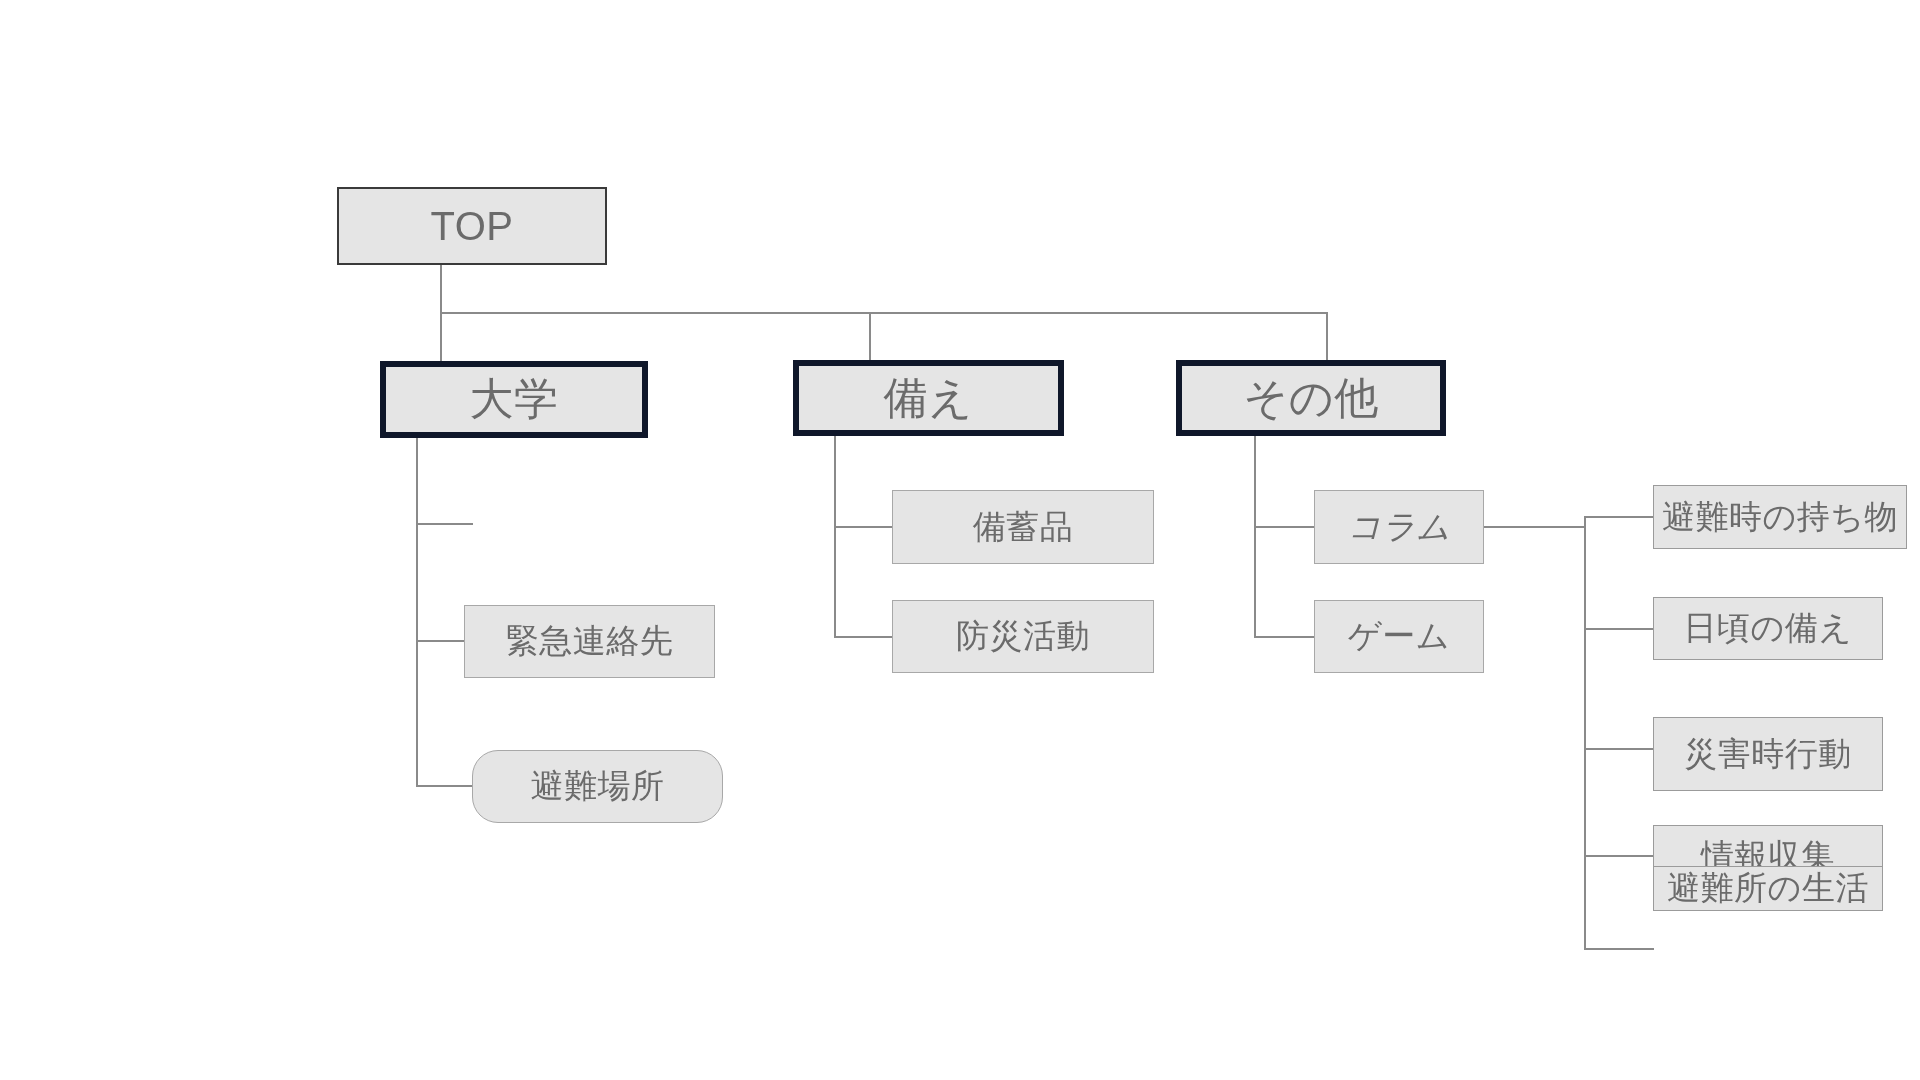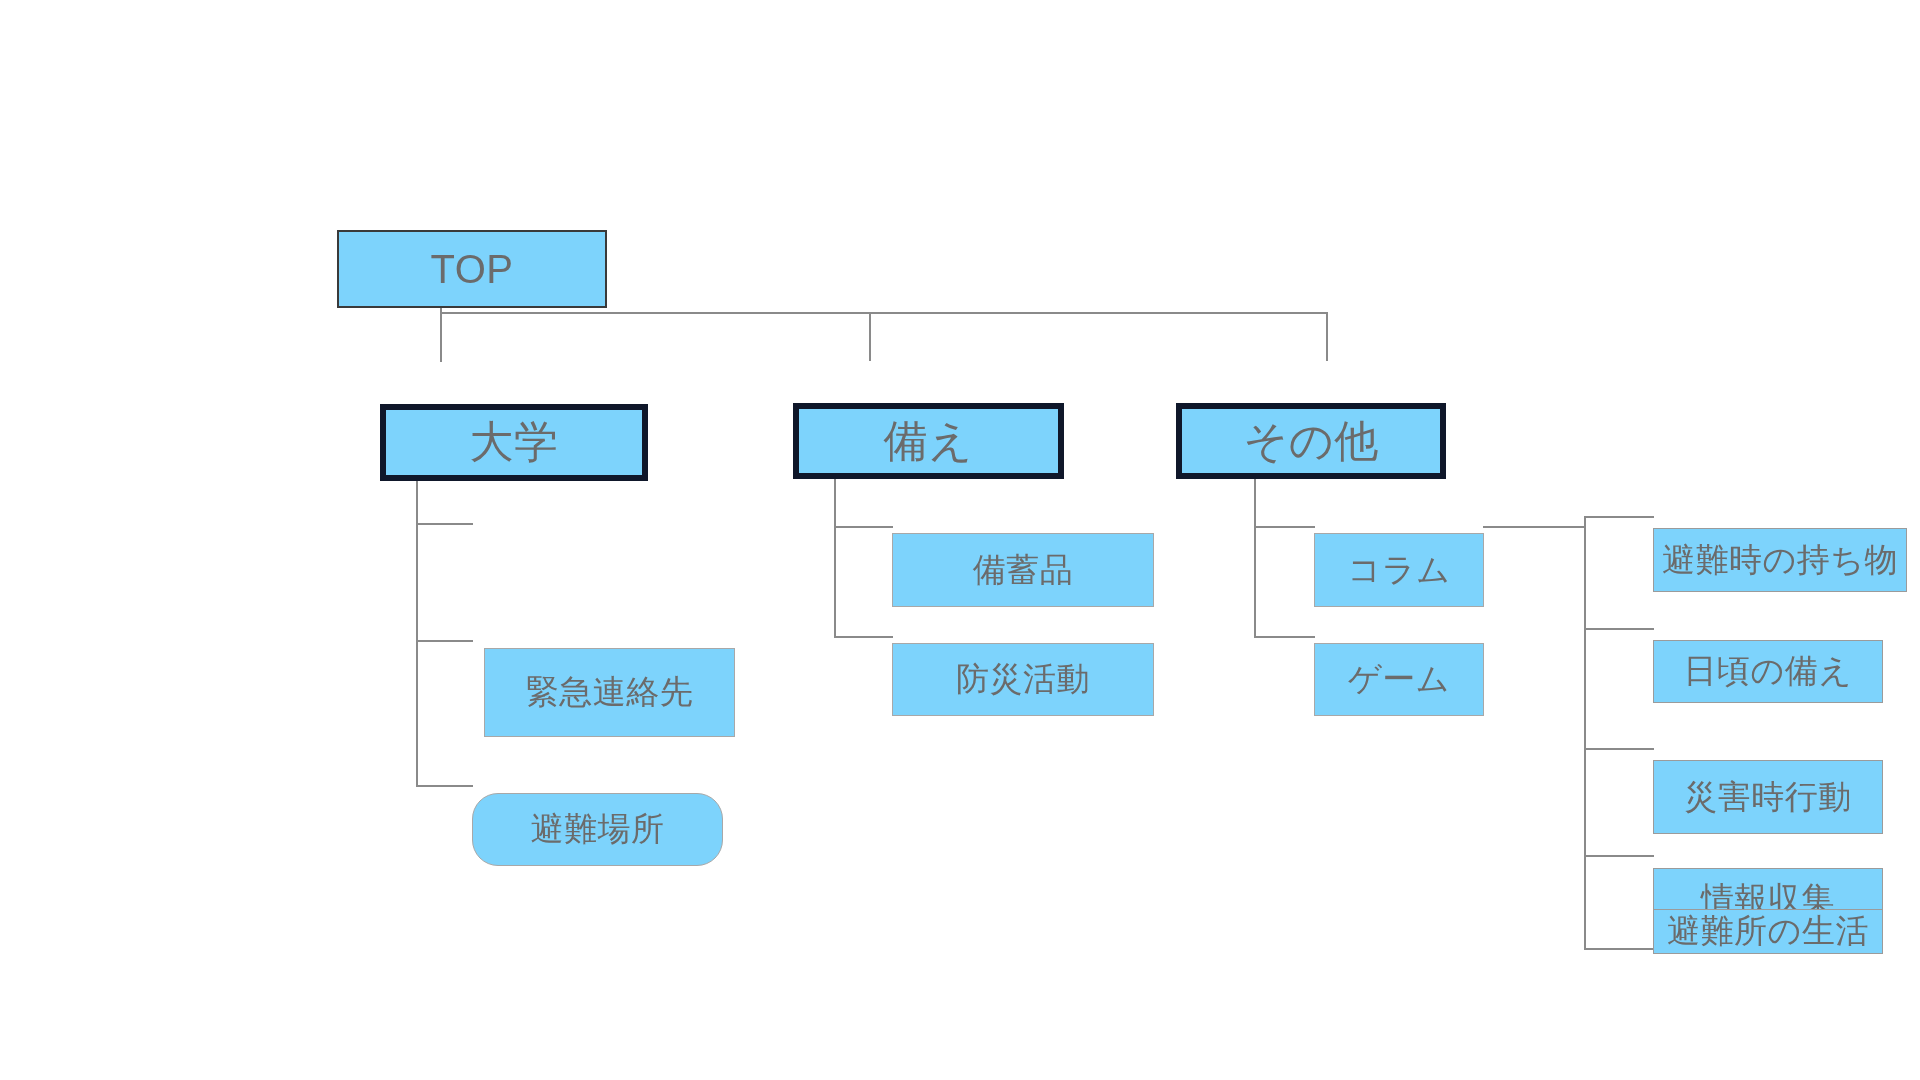--- a/index.html
+++ b/index.html
@@ -20,28 +20,27 @@
   #sitemap-svg {
     position: absolute;
     left: 0;
     top: 0;
     width: 1920px;
     height: 1080px;
   }
   .node {
     position: absolute;
     box-sizing: border-box;
-    background: #7dd3fc;
+    background: #e5e5e5;
     display: flex;
     align-items: center;
     justify-content: center;
     color: #6b6b6b;
     white-space: nowrap;
     letter-spacing: 0.5px;
-    margin-top: 43px;
   }
   .node-lvl1 {
     border: 2px solid #3a3a3a;
     font-size: 40px;
   }
   .node-lvl2 {
     border: 6px solid #0f172a;
     font-size: 44px;
   }
   .node-lvl3 {
@@ -91,27 +90,27 @@
       <path d="M 1585 949 L 1653 949"></path>
     </g>
   </svg>
 
   <div class="node node-lvl1" style="left:337px; top:187px; width:270px; height:78px;">TOP</div>
 
   <div class="node node-lvl2" style="left:380px; top:361px; width:268px; height:77px;">大学</div>
   <div class="node node-lvl2" style="left:793px; top:360px; width:271px; height:76px;">備え</div>
   <div class="node node-lvl2" style="left:1176px; top:360px; width:270px; height:76px;">その他</div>
 
-  <div class="node node-lvl3" style="left:484px; top:605px; width:251px; height:89px;">緊急連絡先</div>
+  <div class="node node-lvl3" style="left:464px; top:605px; width:251px; height:73px;">緊急連絡先</div>
   <div class="node node-lvl3" style="left:472px; top:750px; width:251px; height:73px;border-radius:26px;">避難場所</div>
 
   <div class="node node-lvl3" style="left:892px; top:490px; width:262px; height:74px;">備蓄品</div>
   <div class="node node-lvl3" style="left:892px; top:600px; width:262px; height:73px;">防災活動</div>
 
-  <div class="node node-lvl3" style="left:1314px; top:490px; width:170px; height:74px;">コラム</div>
+  <div class="node node-lvl3" style="left:1314px; top:490px; width:170px; height:74px;font-style:italic;">コラム</div>
   <div class="node node-lvl3" style="left:1314px; top:600px; width:170px; height:73px;">ゲーム</div>
 
   <div class="node node-lvl4" style="left:1653px; top:485px; width:254px; height:64px;">避難時の持ち物</div>
   <div class="node node-lvl4" style="left:1653px; top:597px; width:230px; height:63px;">日頃の備え</div>
   <div class="node node-lvl4" style="left:1653px; top:717px; width:230px; height:74px;">災害時行動</div>
   <div class="node node-lvl4" style="left:1653px; top:825px; width:230px; height:62px;">情報収集</div>
   <div class="node node-lvl4" style="left:1653px; top:866px; width:230px; height:45px;font-family:Liberation Mono, monospace;">避難所の生活</div>
 
 </div>
 

